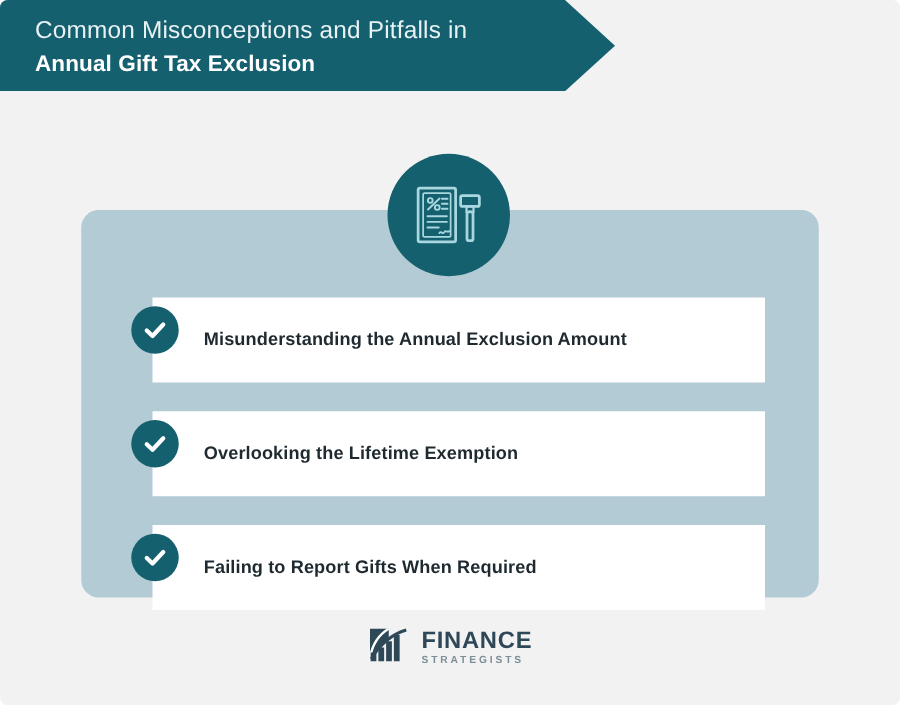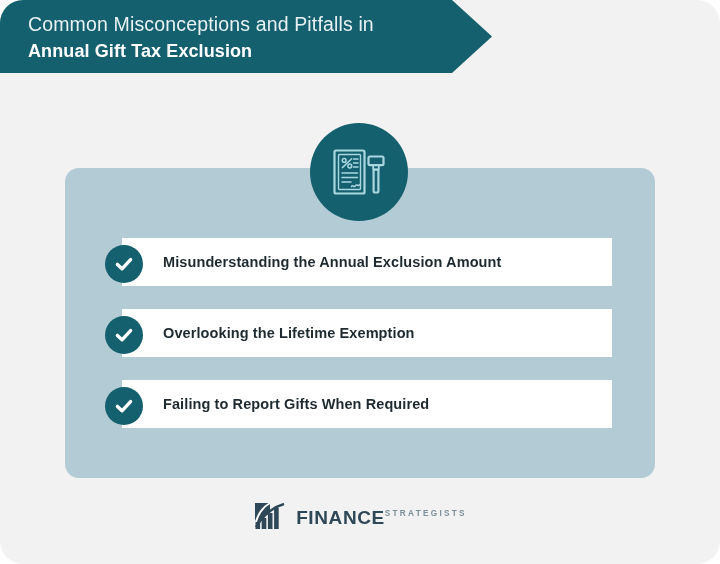--- a/index.html
+++ b/index.html
@@ -12,21 +12,21 @@
     height: 564px;
     font-family: "Liberation Sans", sans-serif;
     overflow: hidden;
   }
 
   #infographic {
     position: relative;
     width: 720px;
     height: 564px;
     background: #f2f2f2;
-    border-radius: 23px;
+    border-radius: 6px;
     overflow: hidden;
   }
 
   
   .header-banner {
     position: absolute;
     left: 0;
     top: 0;
     width: 492px;
     height: 73px;
@@ -90,21 +90,21 @@
   
   .list-rows {
     position: absolute;
     left: 122px;
     top: 238px;
     width: 490px;
     z-index: 2;
   }
   .list-row {
     position: relative;
-    height: 48px;
+    height: 68px;
     background: #ffffff;
     margin-bottom: 23px;
     display: flex;
     align-items: center;
   }
   .list-row:last-child { margin-bottom: 0; }
 
   .check-badge {
     position: absolute;
     left: -17px;
@@ -136,20 +136,21 @@
     top: 500px;
     display: flex;
     align-items: center;
     justify-content: center;
     gap: 7px;
     z-index: 2;
   }
   .logo-mark { display: block; }
   .logo-text {
     display: flex;
+    flex-direction: column;
     justify-content: center;
     line-height: 1;
   }
   .logo-title {
     font-size: 19px;
     font-weight: 700;
     color: #2f4858;
     letter-spacing: 0.6px;
   }
   .logo-sub {

